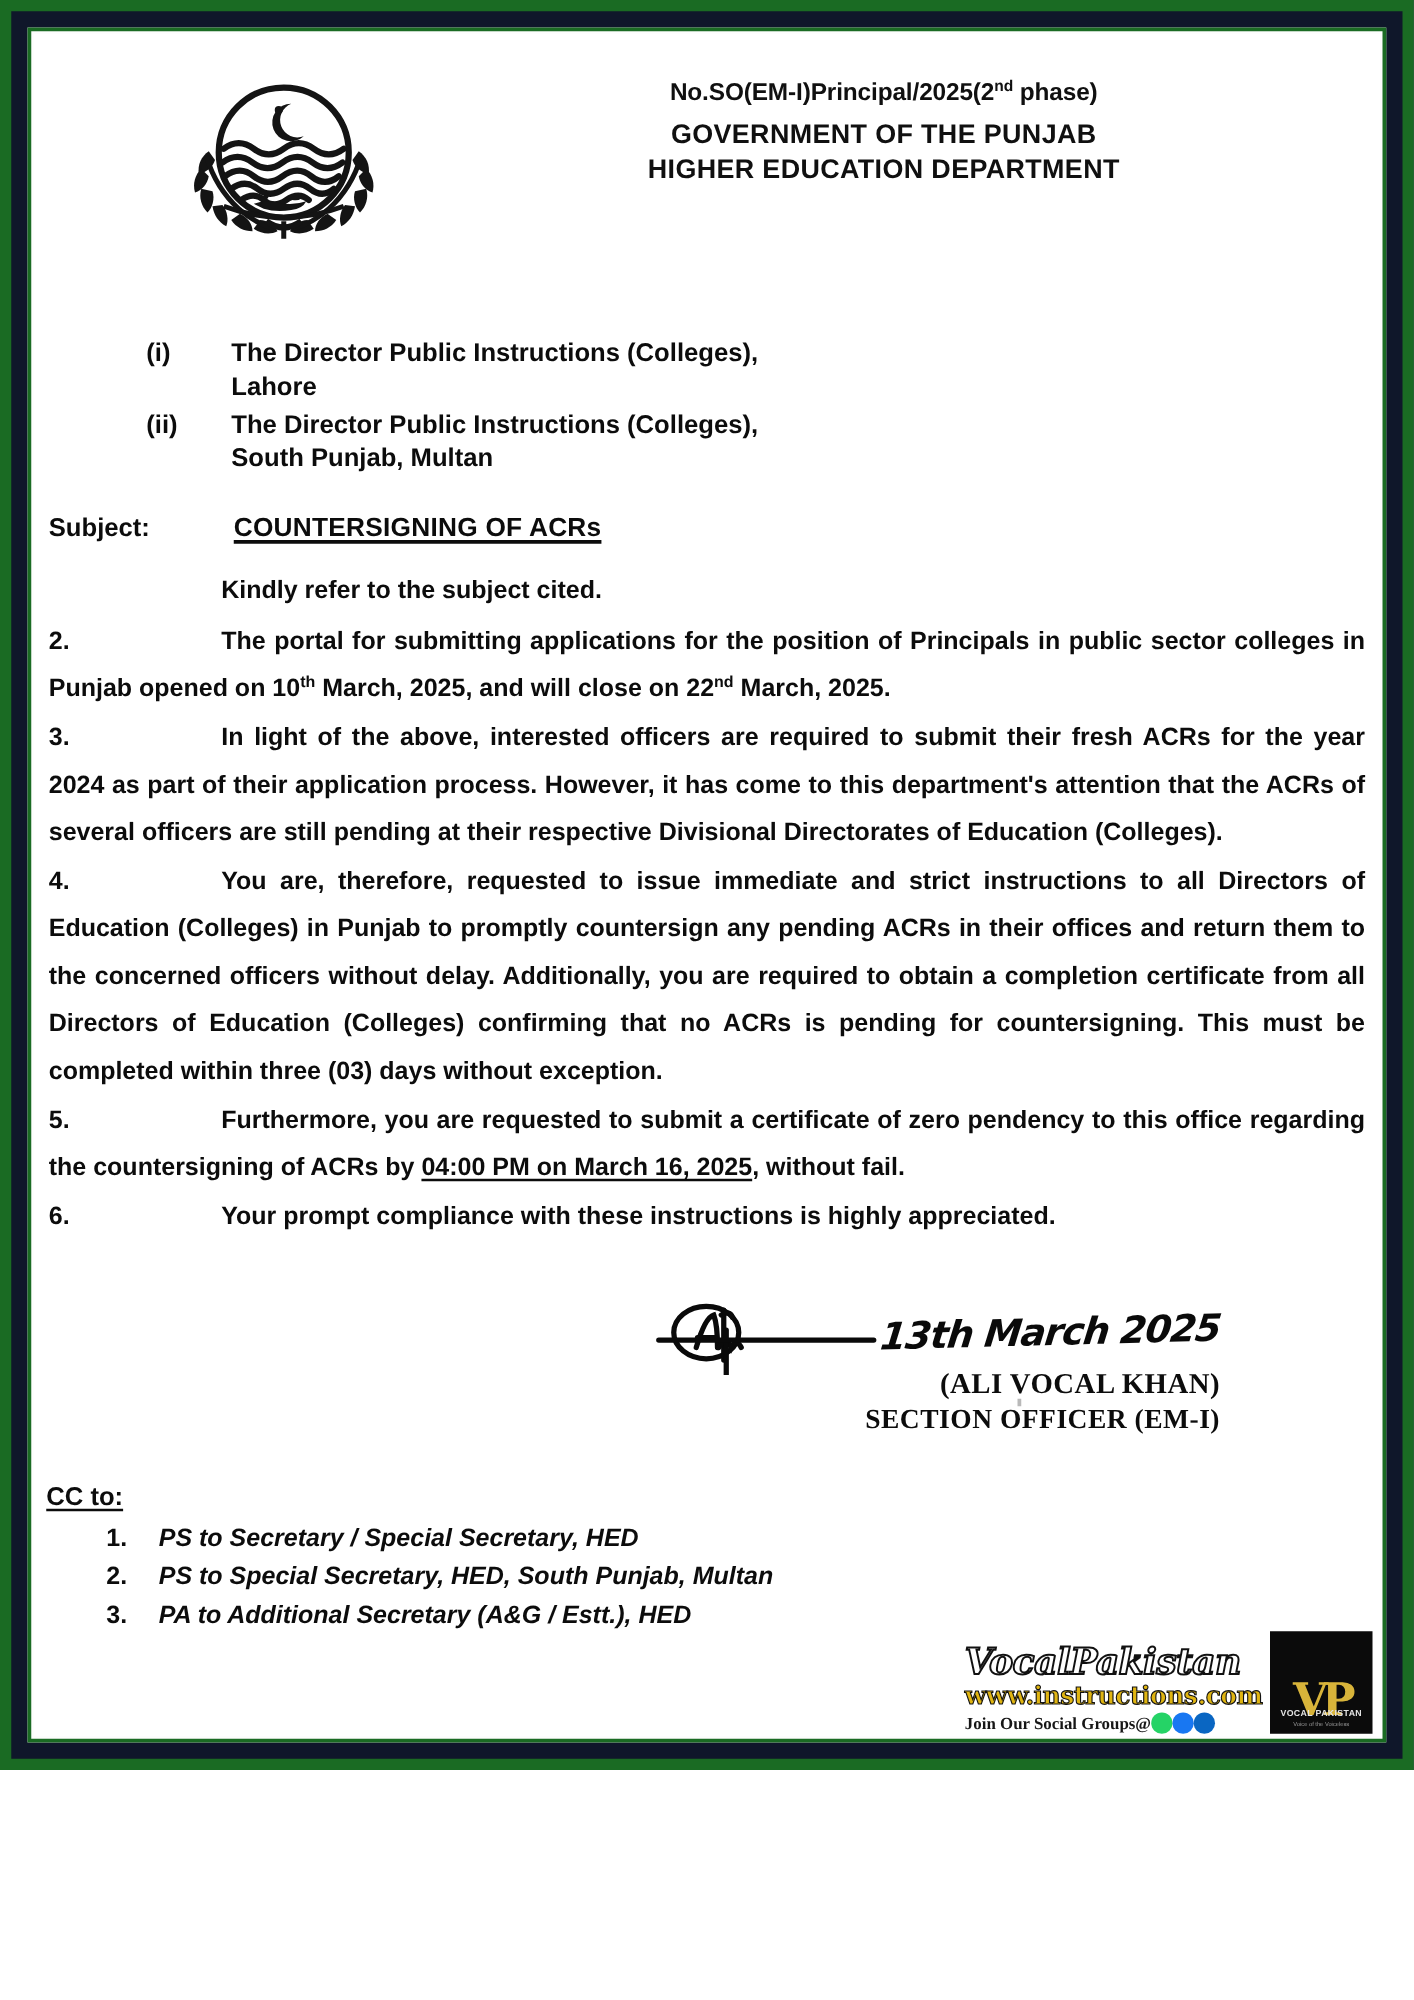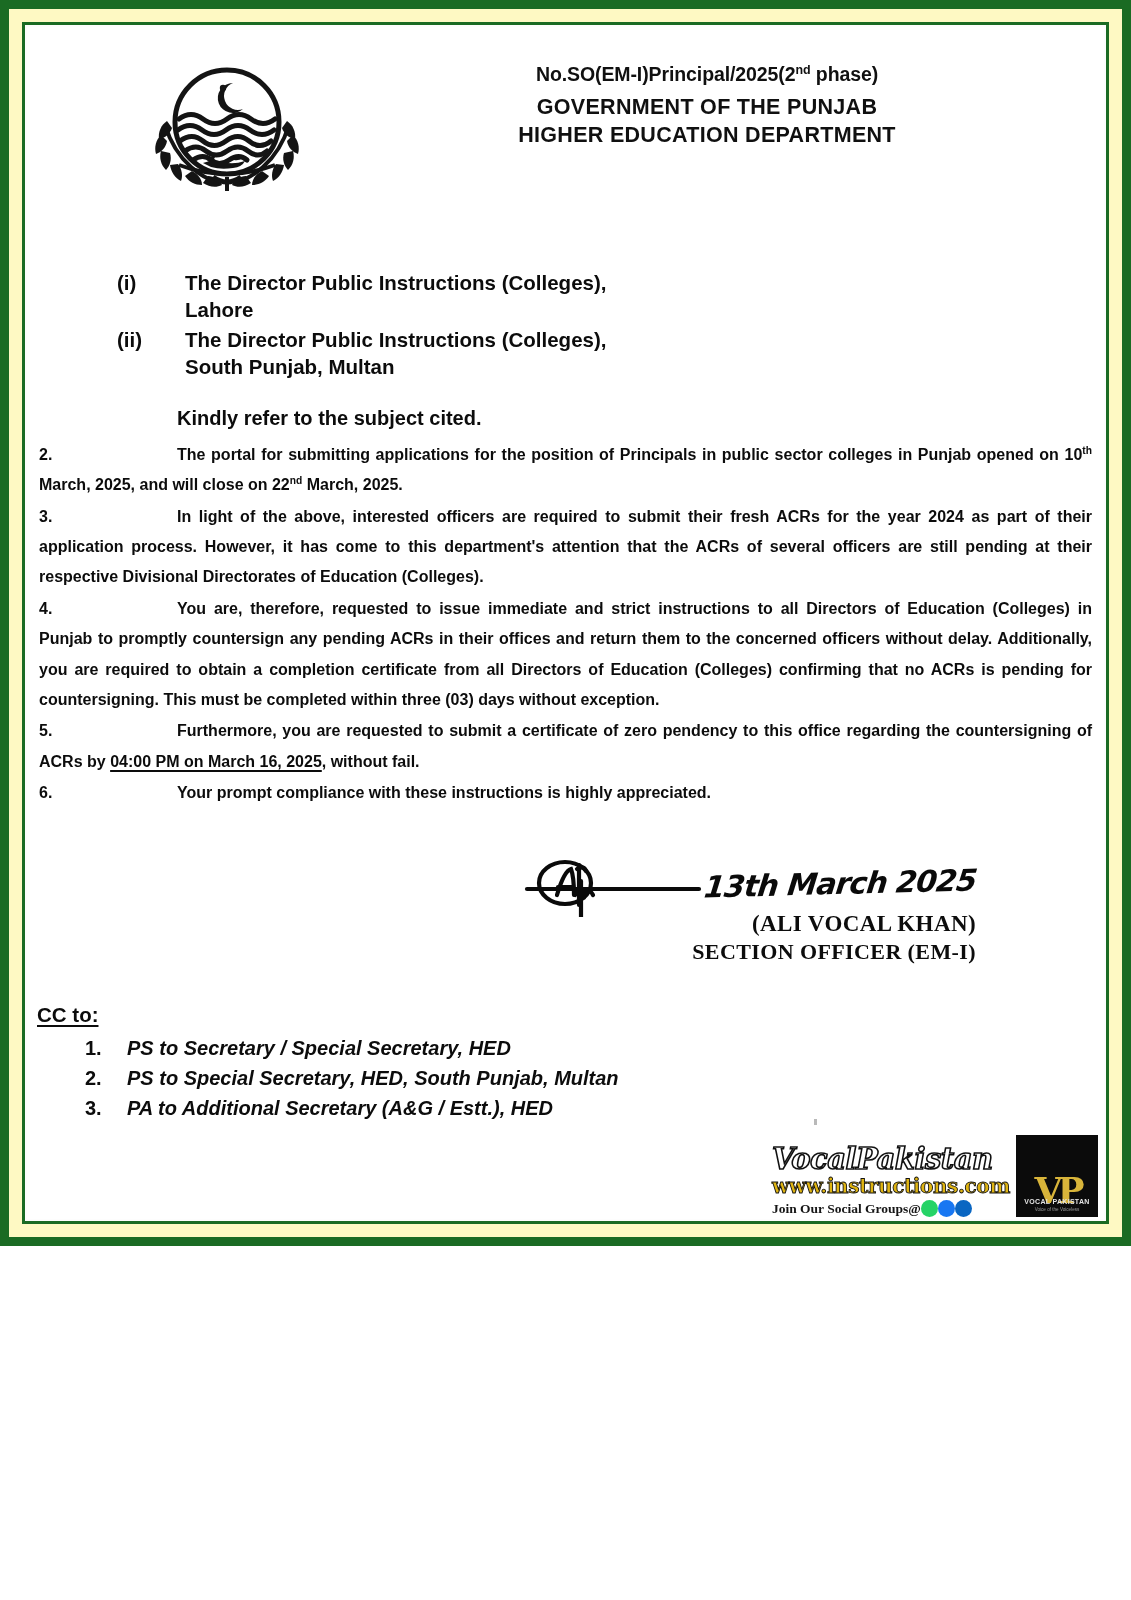--- a/index.html
+++ b/index.html
@@ -9,22 +9,22 @@
     height: 1600px;
     background: #ffffff;
     font-family: "Liberation Sans", sans-serif;
     overflow: hidden;
   }
 
   
   .page-frame {
     position: absolute;
     left: 0; top: 0;
-    width: 1131px; height: 1246px;
-    background: #fef9c3;
+    width: 1131px; height: 1416px;
+    background: #0f172a;
     border: 9px solid #1a6b23;
     padding: 4px;
   }
   .page-frame-inner {
     position: absolute;
     left: 13px; top: 13px;
     right: 13px; bottom: 13px;
     border: 3px solid #1a6b23;
     background: #fdfdfd;
   }
@@ -129,21 +129,21 @@
   }
   .lead-line {
     font-size: 20px;
     font-weight: 700;
     color: #0c0c0c;
     text-indent: 138px;
     margin-bottom: 10px;
   }
   .para {
     position: relative;
-    font-size: 16px;
+    font-size: 20px;
     font-weight: 700;
     color: #0c0c0c;
     line-height: 1.9;
     text-align: justify;
     margin-bottom: 1px;
     padding-left: 0;
   }
   .para .pnum {
     display: inline-block;
     width: 26px;
@@ -402,20 +402,24 @@
       </div>
       <div class="addressee-row">
         <div class="addressee-num">(ii)</div>
         <div class="addressee-body">
           <div>The Director Public Instructions (Colleges),</div>
           <div>South Punjab, Multan</div>
         </div>
       </div>
     </div>
 
+    <div class="subject-row">
+      <div class="subject-label">Subject:</div>
+      <div class="subject-value">COUNTERSIGNING OF ACRs</div>
+    </div>
 
     <div class="body-block">
 
       <div class="lead-line">Kindly refer to the subject cited.</div>
 
       <div class="para">
         <span class="pnum">2.</span><span class="pgap"></span><span>The portal for submitting applications for the position of Principals in public sector colleges in Punjab opened on </span><b>10</b><b><sup>th</sup></b><b> March, 2025</b><span>, and will close on </span><b>22</b><b><sup>nd</sup></b><b> March, 2025.</b>
       </div>
 
       <div class="para">

